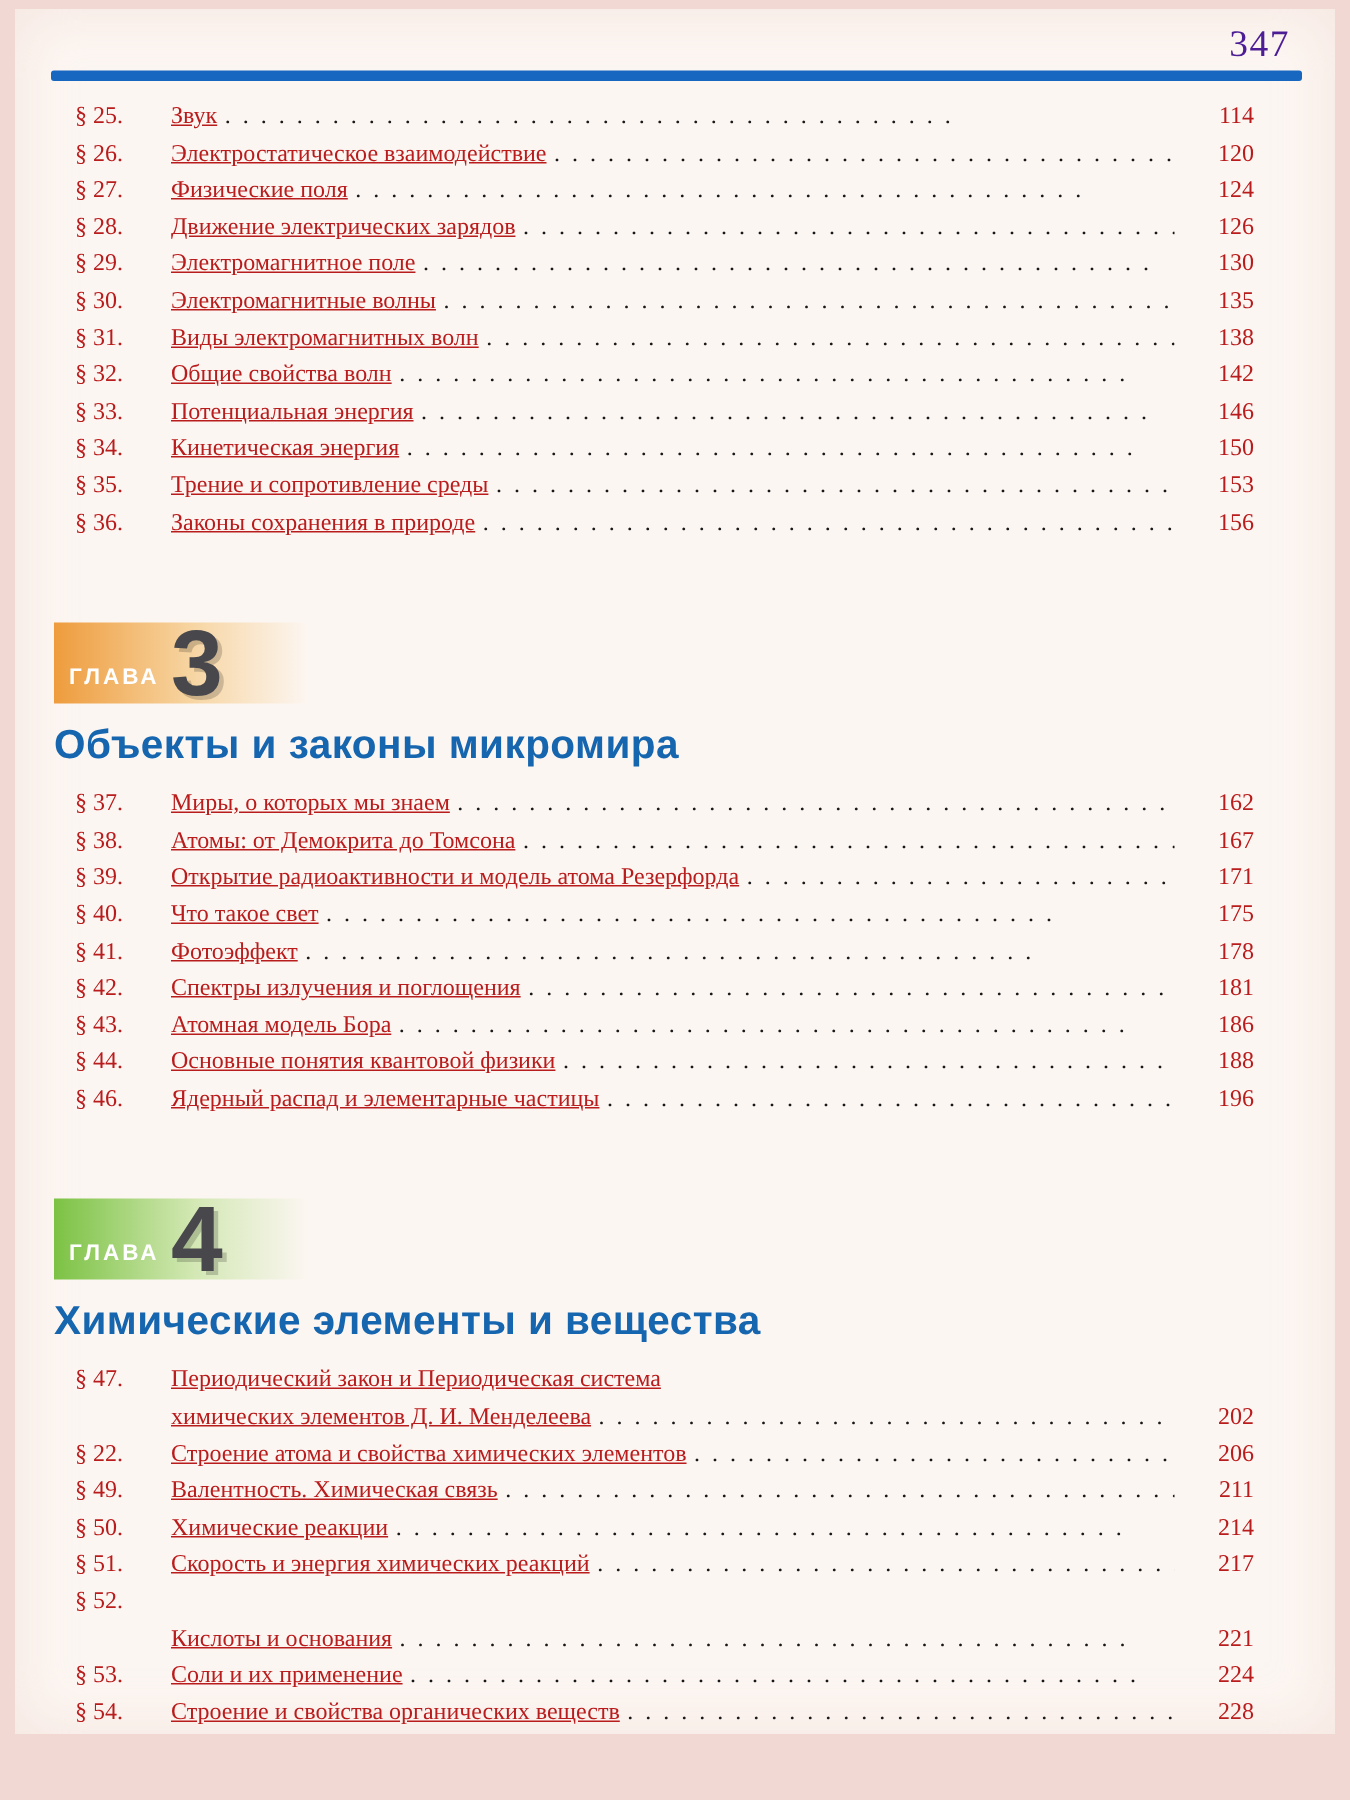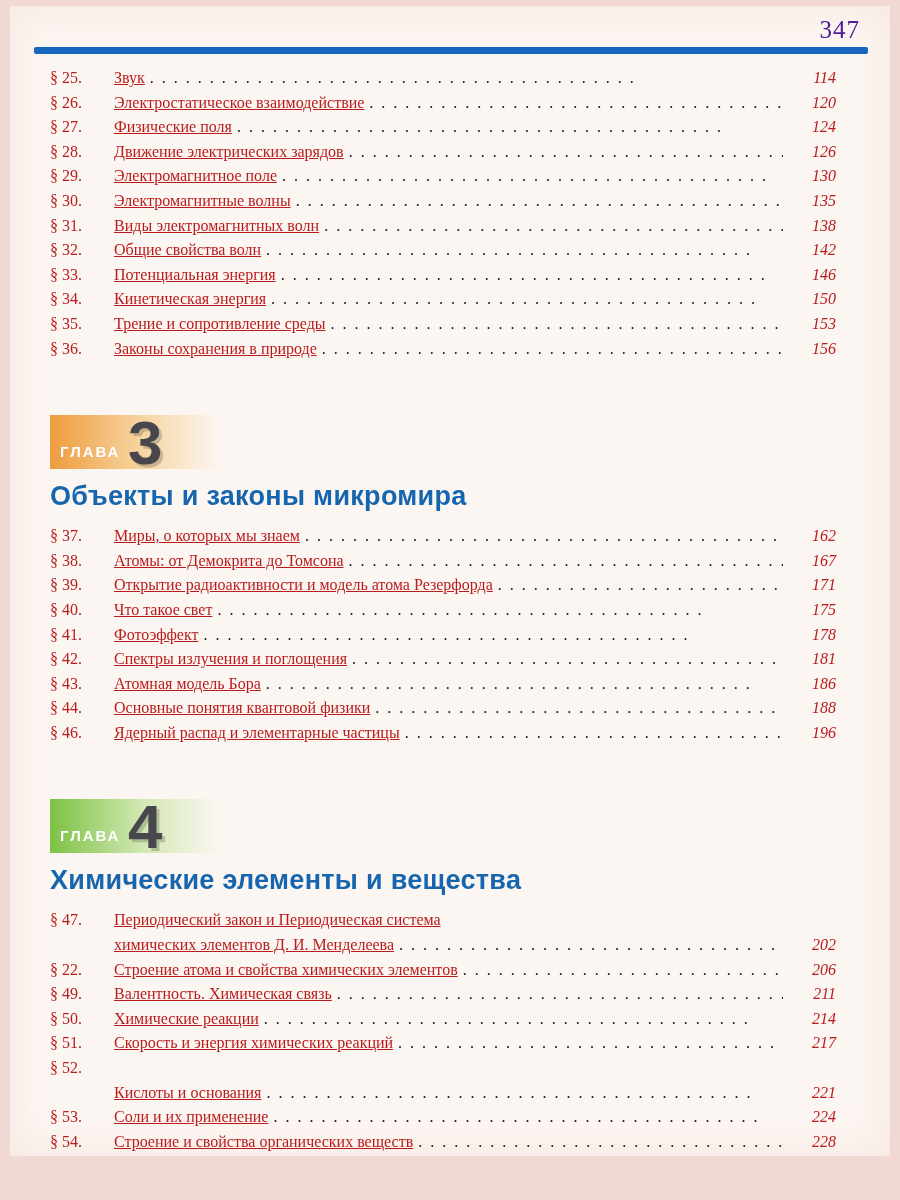--- a/index.html
+++ b/index.html
@@ -18,23 +18,23 @@
   .pagenum-row{padding:10px 30px 0 0;text-align:right;}
   .pagenum-row span{font-size:25px;color:#4c1d95;letter-spacing:1px;}
   .rule{margin:3px 22px 0 24px;height:7px;background:#1767c0;border-radius:2px;}
   
   .toc{margin:12px 54px 0 40px;}
   .row{display:flex;align-items:baseline;font-size:16px;line-height:24.6px;color:#b91c1c;}
   .num{flex:none;width:64px;}
   .title{flex:none;white-space:nowrap;text-decoration:underline;}
   .leader{flex:1;overflow:hidden;white-space:nowrap;margin:0 5px;color:#171717;}
   .leader::after{content:" .\00a0\00a0.\00a0\00a0.\00a0\00a0.\00a0\00a0.\00a0\00a0.\00a0\00a0.\00a0\00a0.\00a0\00a0.\00a0\00a0.\00a0\00a0.\00a0\00a0.\00a0\00a0.\00a0\00a0.\00a0\00a0.\00a0\00a0.\00a0\00a0.\00a0\00a0.\00a0\00a0.\00a0\00a0.\00a0\00a0.\00a0\00a0.\00a0\00a0.\00a0\00a0.\00a0\00a0.\00a0\00a0.\00a0\00a0.\00a0\00a0.\00a0\00a0.\00a0\00a0.\00a0\00a0.\00a0\00a0.\00a0\00a0.\00a0\00a0.\00a0\00a0.\00a0\00a0.\00a0\00a0.\00a0\00a0.\00a0\00a0.\00a0\00a0.\00a0\00a0.";}
-  .pg{flex:none;width:48px;text-align:right;font-style:italic;}
+  .pg{flex:none;width:48px;text-align:right;}
   
-  .chapter{margin:54px 54px 6px 40px;}
+  .chapter{margin:54px 54px 6px 26px;}
   .badge{position:relative;width:170px;height:54px;}
   .badge.theme-orange{background:linear-gradient(to right,#ee9c3d,#f7d6a4 55%,rgba(247,214,164,0));}
   .badge.theme-green{background:linear-gradient(to right,#7cc244,#d3e8b4 55%,rgba(211,232,180,0));}
   .glava{
     position:absolute;left:10px;bottom:9px;
     font-family:"Liberation Sans",sans-serif;font-weight:bold;
     font-size:15px;letter-spacing:2px;color:#ffffff;
   }
   .chnum{
     position:absolute;left:78px;bottom:-5px;

